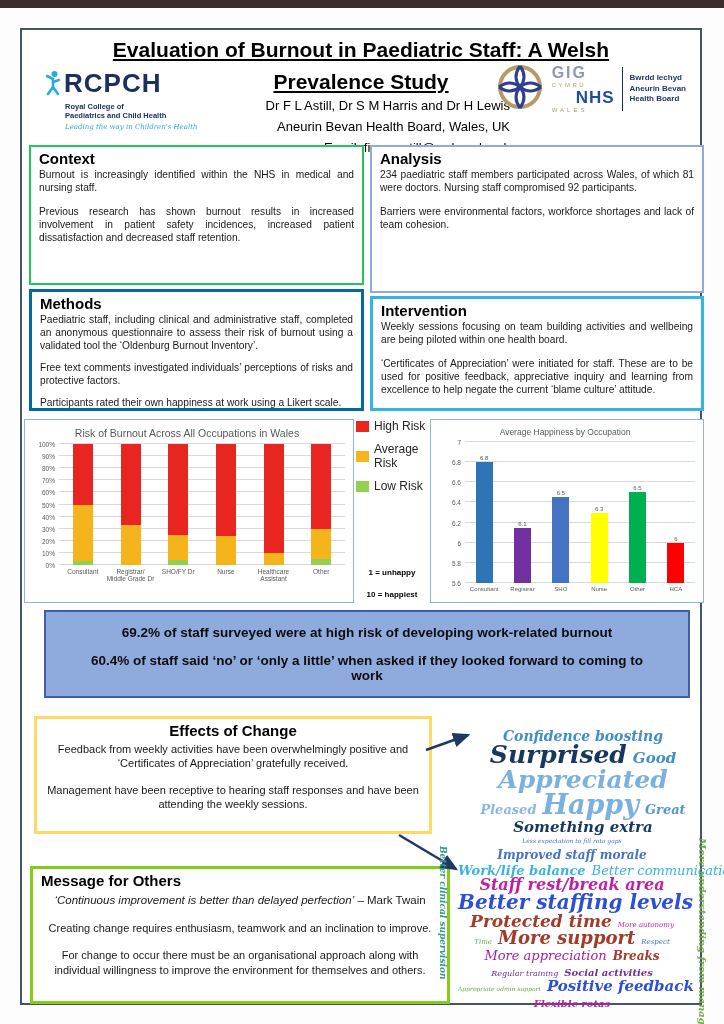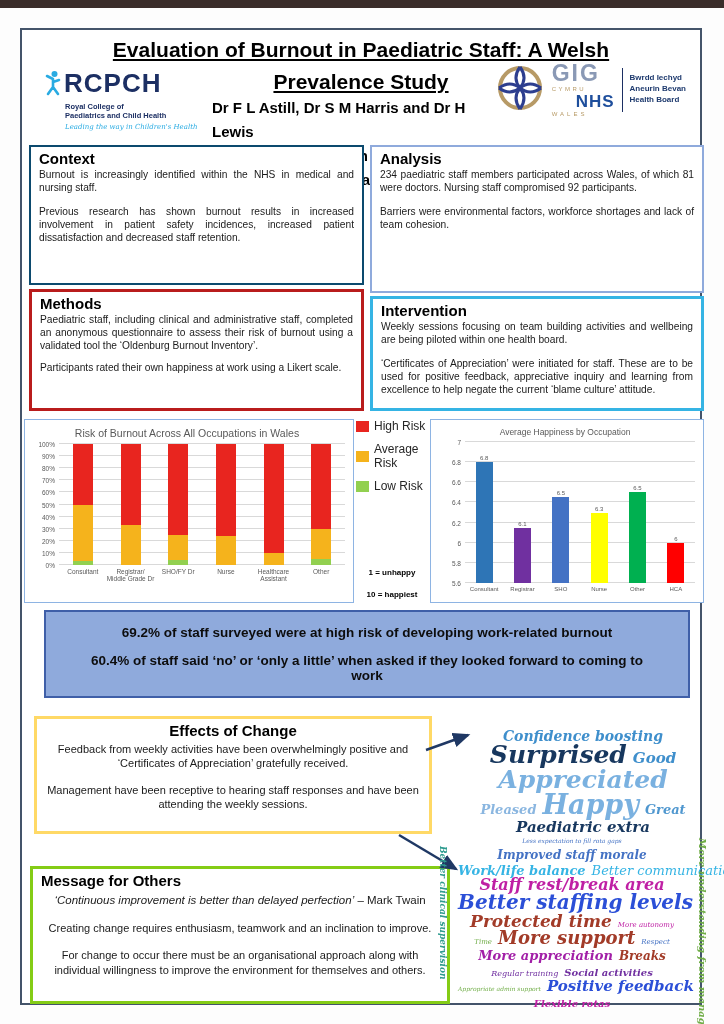--- a/index.html
+++ b/index.html
@@ -5,41 +5,41 @@
   html,body{margin:0;padding:0;}
   body{width:724px;height:1024px;position:relative;background:#fdfdfd;
        font-family:"Liberation Sans",sans-serif;overflow:hidden;}
   .topbar{position:absolute;left:0;top:0;width:724px;height:8px;background:#3a2d2a;}
   .poster{position:absolute;left:20px;top:28px;width:682px;height:977px;
           border:2px solid #44546a;background:#fff;box-sizing:border-box;}
   
   .title{position:absolute;top:4px;left:60px;right:60px;text-align:center;
          font-size:21px;font-weight:bold;color:#000;line-height:1.5;}
   .title span{text-decoration:underline;}
-  .authors{position:absolute;top:66px;left:190px;right:190px;text-align:left;
-           font-weight:bold;font-size:15px;line-height:1.6;color:#000;}
+  .authors{position:absolute;top:66px;left:190px;right:190px;text-align:right;
+           font-weight:normal;font-size:13px;line-height:1.6;color:#000;}
   .rcpch{position:absolute;left:22px;top:40px;width:170px;}
   .rcpch-row{display:flex;align-items:flex-start;gap:2px;}
   .rcpch-acr{font-size:26px;font-weight:800;color:#1c2f63;letter-spacing:1px;line-height:1;}
   .rcpch-name{font-size:7.5px;font-weight:bold;color:#1c2f63;line-height:1.25;margin:2px 0 2px 21px;}
   .rcpch-tag{font-size:7px;font-style:italic;color:#29abe2;margin-left:21px;font-family:"DejaVu Serif",serif;}
   .nhslogo{position:absolute;right:14px;top:32px;display:flex;align-items:center;gap:7px;}
   .nhs-text{display:flex;flex-direction:column;line-height:1;}
-  .nhs-gig{font-size:23px;font-weight:bold;color:#8a99b5;letter-spacing:2px;}
+  .nhs-gig{font-size:16px;font-weight:bold;color:#8a99b5;letter-spacing:2px;}
   .nhs-cymru{font-size:6px;color:#b79a66;letter-spacing:2.5px;margin:1px 0;}
   .nhs-nhs{font-size:17px;font-weight:bold;color:#1e4e9c;letter-spacing:1px;padding-left:24px;}
   .nhs-wales{font-size:6px;color:#b79a66;letter-spacing:3px;margin-top:1px;}
   .nhs-sep{width:1px;height:44px;background:#1c2f63;}
   .nhs-board{font-size:8px;font-weight:bold;color:#1e3a6e;line-height:1.35;}
   
   .box{position:absolute;background:#fff;padding:3px 8px 5px;box-sizing:border-box;overflow:hidden;}
   .box h2{font-size:15px;font-weight:bold;margin:0 0 1px;color:#000;}
   .box p{font-size:10.2px;margin:0 0 11px;text-align:justify;color:#1a1a1a;line-height:1.28;}
-  #context{left:7px;top:115px;width:335px;height:140px;border:2px solid #0c4a6e;}
-  #methods{left:7px;top:259px;width:335px;height:122px;border:3px solid #b91c1c;}
+  #context{left:7px;top:115px;width:335px;height:140px;border:2px solid #22c55e;}
+  #methods{left:7px;top:259px;width:335px;height:122px;border:3px solid #0369a1;}
   #methods p{margin:0 0 9px;}
   #analysis{left:348px;top:115px;width:334px;height:148px;border:2px solid #8faadc;}
   #intervention{left:348px;top:266px;width:334px;height:115px;border:3px solid #35b4e4;}
   
   .chart-box{position:absolute;border:1px solid #8eb4e3;background:#fff;box-sizing:border-box;
              display:flex;flex-direction:column;padding:4px 8px 4px 4px;}
   #burnout-chart{left:2px;top:389px;width:330px;height:184px;}
   #happiness-chart{left:408px;top:389px;width:274px;height:184px;}
   .chart-title{text-align:center;color:#595959;flex:0 0 auto;margin:3px 0 5px;}
   #burnout-chart .chart-title{font-size:10.5px;}
@@ -157,20 +157,21 @@
 
   <section class="box" id="context">
     <h2>Context</h2>
     <p>Burnout is increasingly identified within the NHS in medical and nursing staff.</p>
     <p>Previous research has shown burnout results in increased involvement in patient safety incidences, increased patient dissatisfaction and decreased staff retention.</p>
   </section>
 
   <section class="box" id="methods">
     <h2>Methods</h2>
     <p>Paediatric staff, including clinical and administrative staff, completed an anonymous questionnaire to assess their risk of burnout using a validated tool the ‘Oldenburg Burnout Inventory’.</p>
+    <p>Free text comments investigated individuals’ perceptions of risks and protective factors.</p>
     <p>Participants rated their own happiness at work using a Likert scale.</p>
   </section>
 
   <section class="box" id="analysis">
     <h2>Analysis</h2>
     <p>234 paediatric staff members participated across Wales, of which 81 were doctors. Nursing staff compromised 92 participants.</p>
     <p>Barriers were environmental factors, workforce shortages and lack of team cohesion.</p>
   </section>
 
   <section class="box" id="intervention">
@@ -351,21 +352,21 @@
     <h2>Effects of Change</h2>
     <p>Feedback from weekly activities have been overwhelmingly positive and ‘Certificates of Appreciation’ gratefully received.</p>
     <p>Management have been receptive to hearing staff responses and have been attending the weekly sessions.</p>
   </section>
 
   <div class="cloud" id="cloud-top">
       <div class="cloud-line"><span class="cloud-word" style="color: rgb(63, 143, 204); font-size: 14px; font-weight: bold;">Confidence boosting</span></div>
       <div class="cloud-line"><span class="cloud-word" style="color: rgb(23, 55, 94); font-size: 25px; font-weight: bold;">Surprised</span><span class="cloud-word" style="color: rgb(63, 143, 204); font-size: 15px; font-weight: bold;">Good</span></div>
       <div class="cloud-line"><span class="cloud-word" style="color: rgb(122, 177, 224); font-size: 25px; font-weight: bold;">Appreciated</span></div>
       <div class="cloud-line"><span class="cloud-word" style="color: rgb(138, 182, 224); font-size: 13px; font-weight: bold;">Pleased</span><span class="cloud-word" style="color: rgb(122, 177, 224); font-size: 27px; font-weight: bold;">Happy</span><span class="cloud-word" style="color: rgb(79, 151, 207); font-size: 13px; font-weight: bold;">Great</span></div>
-      <div class="cloud-line"><span class="cloud-word" style="color: rgb(23, 55, 94); font-size: 15px; font-weight: bold;">Paediatric extra</span></div>
+      <div class="cloud-line"><span class="cloud-word" style="color: rgb(23, 55, 94); font-size: 15px; font-weight: bold;">Something extra</span></div>
     </div>
 
   <svg class="arrow-svg" id="arrow1">
     <defs>
         <marker id="ah1" markerWidth="8" markerHeight="8" refX="6" refY="3" orient="auto">
       <path d="M0,0 L7,3 L0,6 Z" fill="#1f3864"></path>
         </marker>
       </defs>
     <line x1="4" y1="23" x2="46" y2="8" stroke="#1f3864" stroke-width="2.5" marker-end="url(#ah1)"></line>
   </svg>
@@ -391,21 +392,21 @@
   <div class="cloud" id="cloud-bottom">
     <div class="vword vleft" style="color: rgb(46, 155, 143); font-size: 9px;">Better clinical supervision</div>
     <div id="cloud-bottom-lines">
         <div class="cloud-line"><span class="cloud-word" style="color: rgb(68, 114, 196); font-size: 6px;">Less expectation to fill rota gaps</span></div>
         <div class="cloud-line"><span class="cloud-word" style="color: rgb(68, 114, 196); font-size: 12px; font-weight: bold;">Improved staff morale</span></div>
         <div class="cloud-line"><span class="cloud-word" style="color: rgb(53, 180, 228); font-size: 13px; font-weight: bold;">Work/life balance</span><span class="cloud-word" style="color: rgb(53, 180, 228); font-size: 13px; margin-top: 6px;">Better communication</span></div>
         <div class="cloud-line"><span class="cloud-word" style="color: rgb(191, 31, 164); font-size: 16px; font-weight: bold;">Staff rest/break area</span></div>
         <div class="cloud-line"><span class="cloud-word" style="color: rgb(43, 79, 215); font-size: 20px; font-weight: bold;">Better staffing levels</span></div>
         <div class="cloud-line"><span class="cloud-word" style="color: rgb(162, 59, 40); font-size: 17px; font-weight: bold;">Protected time</span><span class="cloud-word" style="color: rgb(191, 31, 164); font-size: 7px;">More autonomy</span></div>
         <div class="cloud-line"><span class="cloud-word" style="color: rgb(112, 173, 71); font-size: 7px;">Time</span><span class="cloud-word" style="color: rgb(162, 59, 40); font-size: 18px; font-weight: bold;">More support</span><span class="cloud-word" style="color: rgb(68, 114, 196); font-size: 7px;">Respect</span></div>
-        <div class="cloud-line"><span class="cloud-word" style="color: rgb(162, 31, 167); font-size: 13px; font-weight: bold;">More appreciation</span><span class="cloud-word" style="color: rgb(162, 59, 40); font-size: 12px; font-weight: bold;">Breaks</span></div>
+        <div class="cloud-line"><span class="cloud-word" style="color: rgb(162, 31, 167); font-size: 13px; font-weight: normal;">More appreciation</span><span class="cloud-word" style="color: rgb(162, 59, 40); font-size: 12px; font-weight: bold;">Breaks</span></div>
         <div class="cloud-line"><span class="cloud-word" style="color: rgb(112, 48, 160); font-size: 8px;">Regular training</span><span class="cloud-word" style="color: rgb(112, 48, 160); font-size: 10px; font-weight: bold;">Social activities</span></div>
         <div class="cloud-line"><span class="cloud-word" style="color: rgb(112, 173, 71); font-size: 6px;">Appropriate admin support</span><span class="cloud-word" style="color: rgb(43, 79, 215); font-size: 15px; font-weight: bold;">Positive feedback</span></div>
         <div class="cloud-line"><span class="cloud-word" style="color: rgb(191, 31, 164); font-size: 10px; font-weight: bold;">Flexible rotas</span></div>
       </div>
     <div class="vword vright" style="color: rgb(112, 173, 71); font-size: 10px;">More understanding from management</div>
   </div>
 
 </div>
 
 </body></html>

